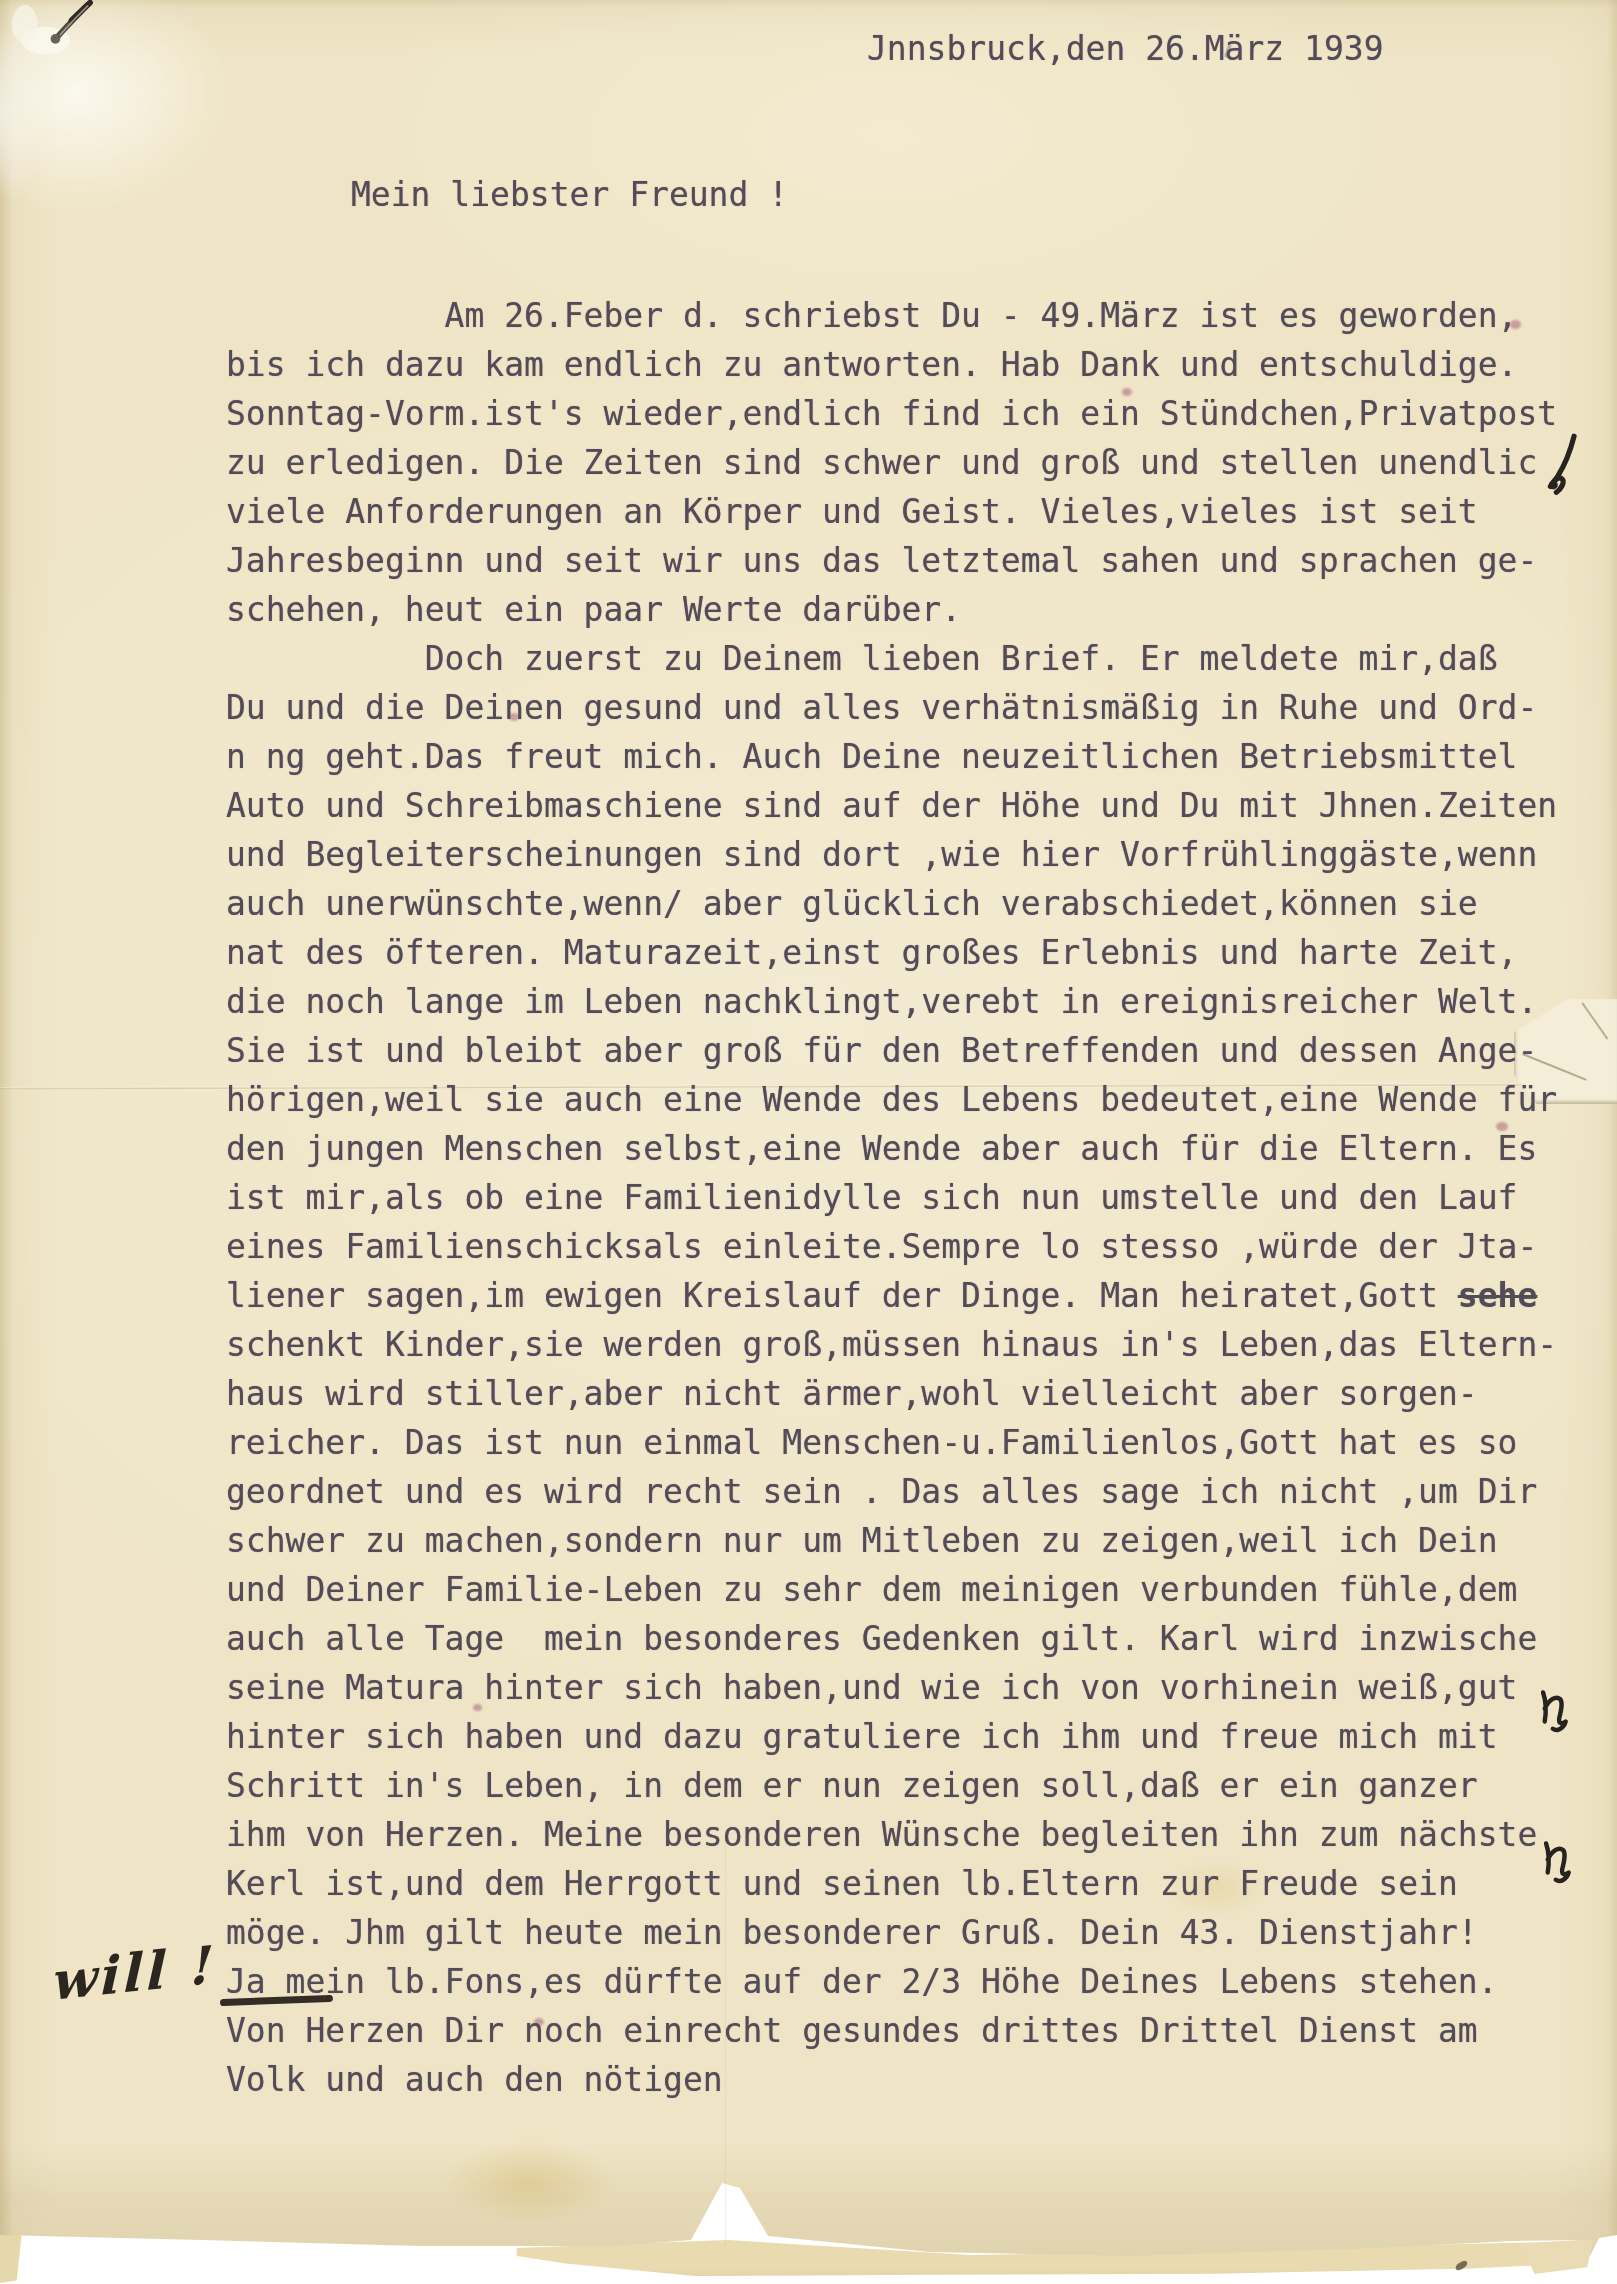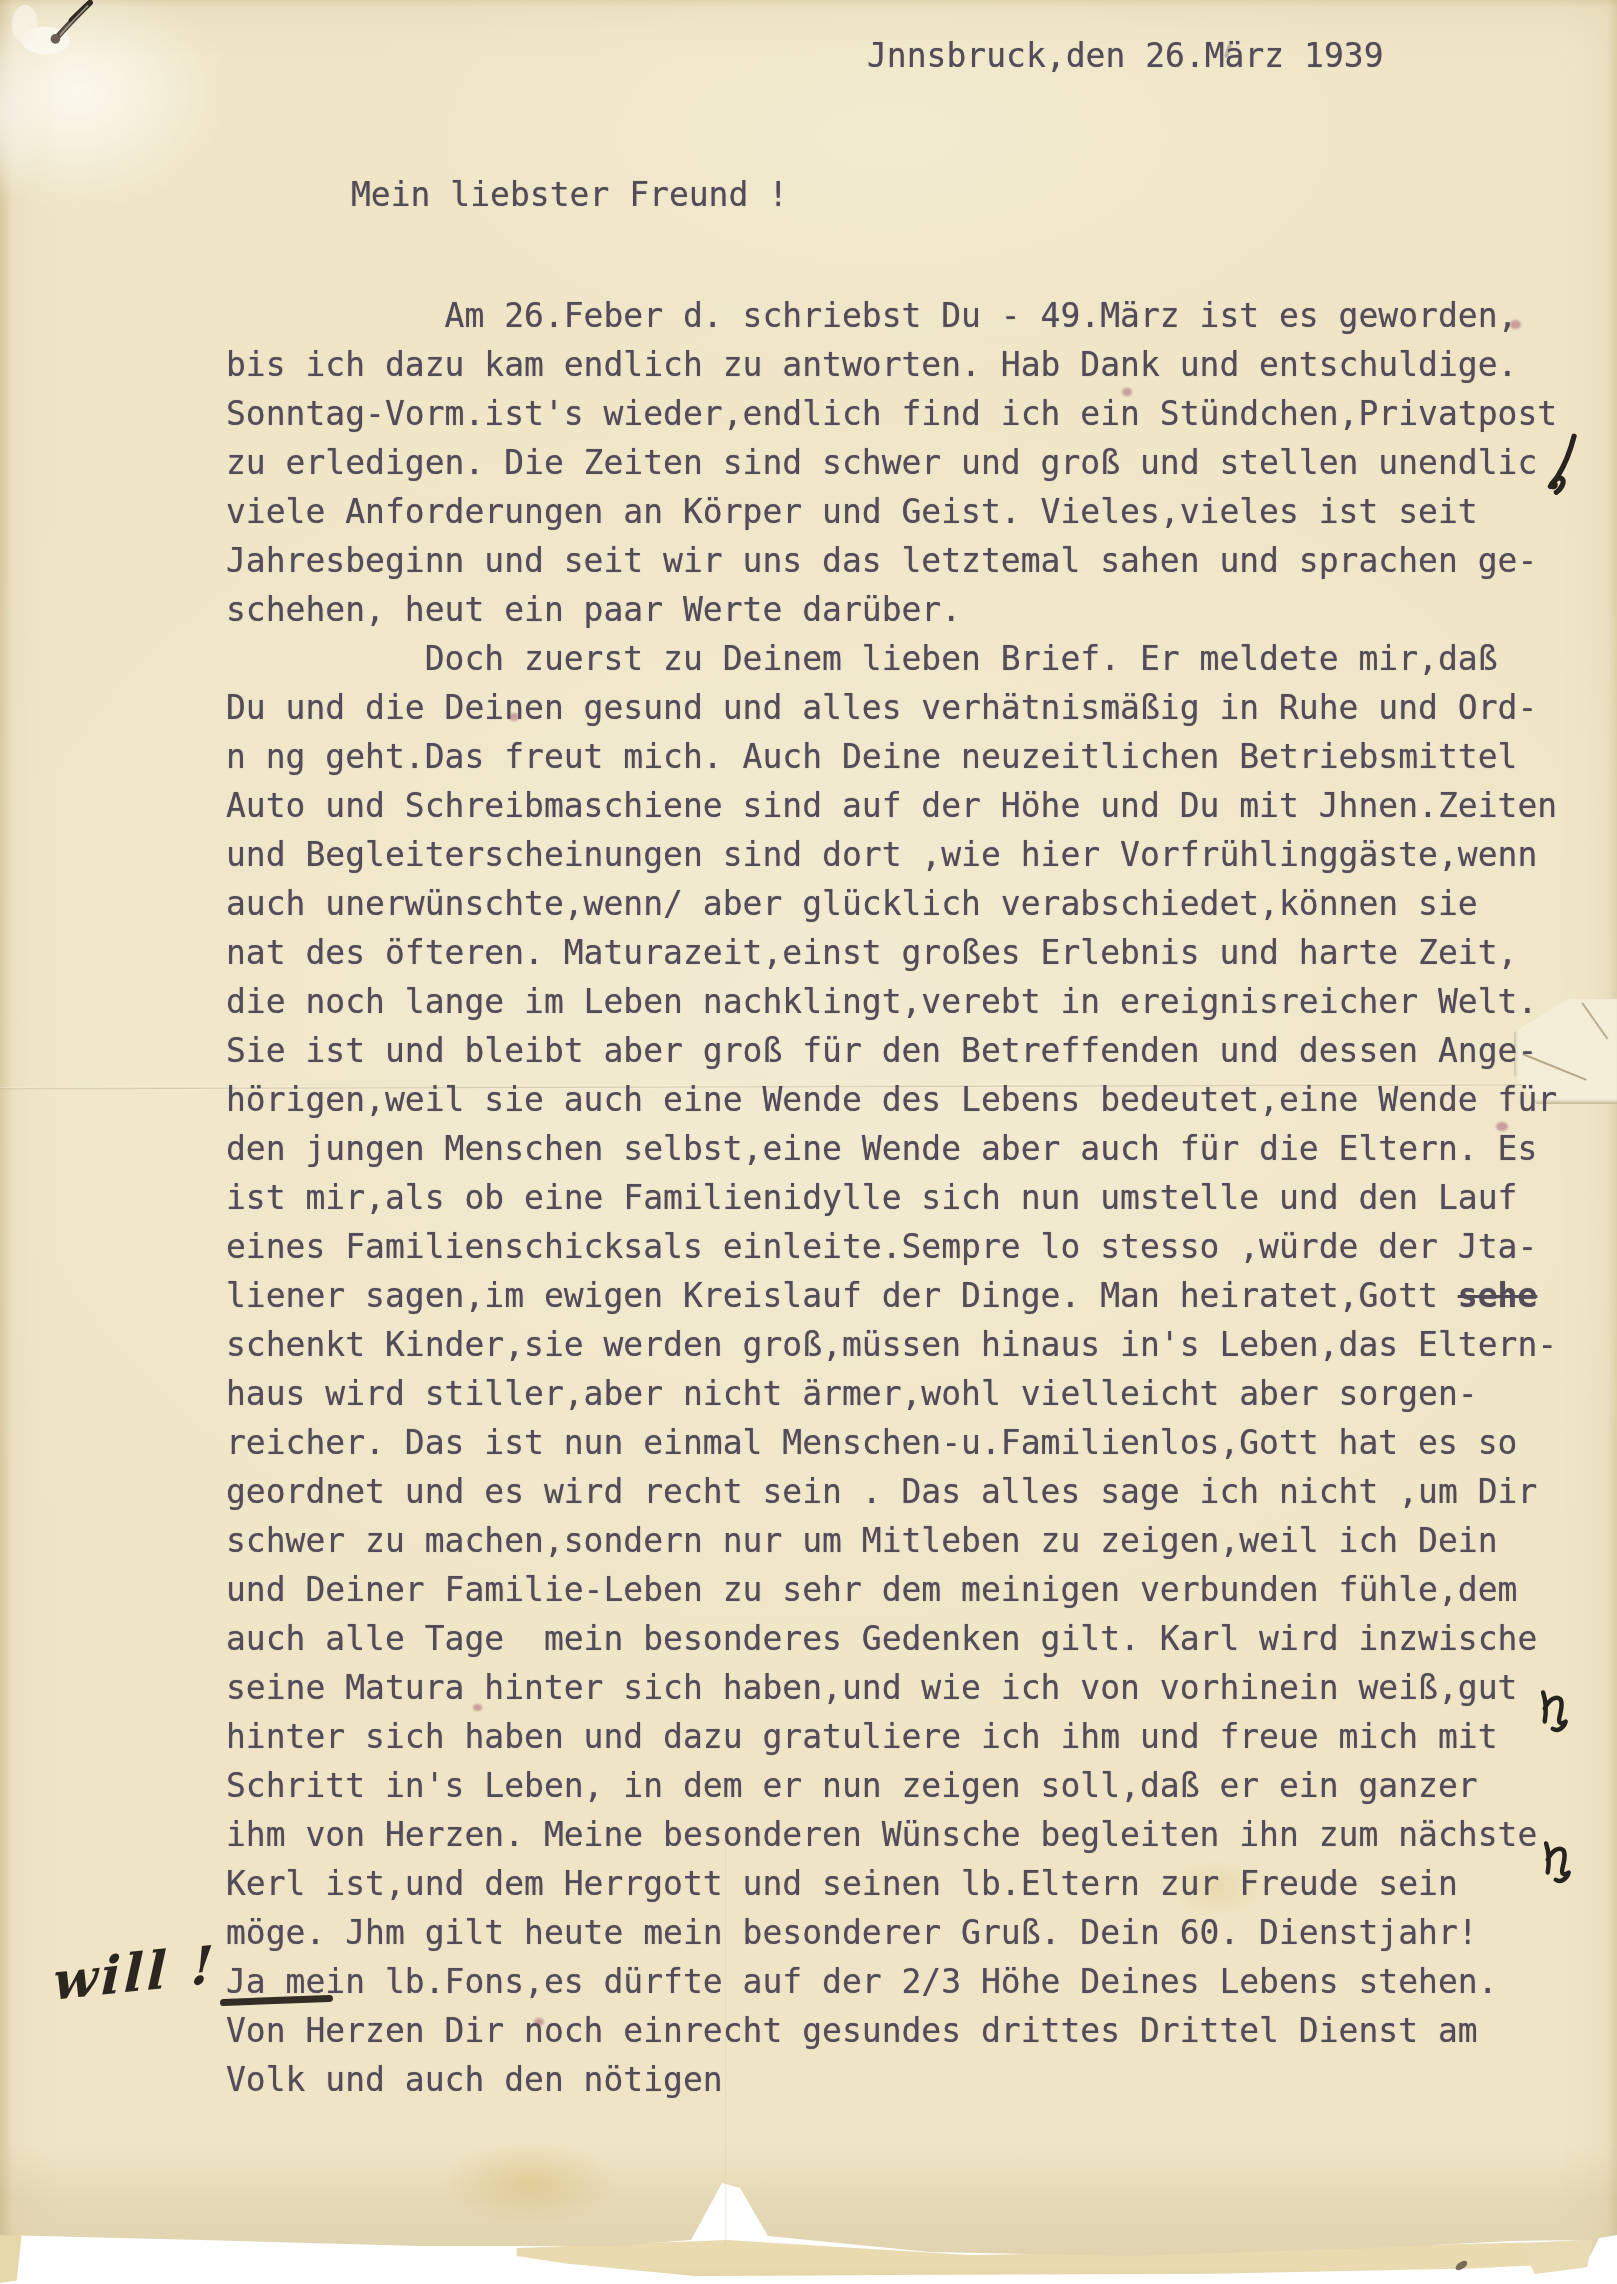--- a/index.html
+++ b/index.html
@@ -39,21 +39,21 @@
     box-shadow:inset 1.6px -2.4px 3.2px rgba(140,115,70,.45);}
   .fold-line1{position:absolute;left:1520px;top:1066px;width:69px;height:1.6px;background:rgba(120,98,55,.5);transform:rotate(22deg);}
   .fold-line2{position:absolute;left:1573px;top:1020px;width:44px;height:1.6px;background:rgba(120,98,55,.45);transform:rotate(55deg);}
   .corner-scrap{position:absolute;left:1520px;top:2240px;width:73px;height:34px;background:#e9dcb4;
     clip-path:polygon(0 10%,100% 0,92% 80%,20% 100%);}
   .scrap-mark{position:absolute;left:1455px;top:2262px;width:13px;height:7.3px;background:#5d4d3b;border-radius:60% 40%;transform:rotate(-25deg);opacity:.8;}
   .tiny-mark{position:absolute;left:1226px;top:44px;width:4px;height:13.7px;background:#7b7183;border-radius:2.4px;transform:rotate(18deg);opacity:.45;}
   .speck{position:absolute;border-radius:50%;background:rgba(148,58,92,.42);filter:blur(0.8px);}
   
   .type{color:#534b58;text-shadow:0 0 1px rgba(83,75,88,.55);font-size:33px;}
-  .dateline{position:absolute;left:867px;top:29px;white-space:pre;margin-top:7px;}
+  .dateline{position:absolute;left:867px;top:29px;white-space:pre;}
   .salutation{position:absolute;left:351px;top:175px;white-space:pre;}
   .body-block{position:absolute;left:226px;top:291px;width:1374px;}
   .ln{white-space:pre;height:49px;line-height:49px;}
   .struck{text-decoration:line-through;text-decoration-thickness:3.2px;font-weight:bold;}
   
   .moege-bar{position:absolute;left:220px;top:1997px;width:113px;height:7.3px;background:#28231d;
     border-radius:4px;transform:rotate(-2.2deg);opacity:.95;}
   .margin-note{position:absolute;left:53px;top:1942px;color:#2b2620;font-family:"DejaVu Serif",serif;
     font-style:italic;font-weight:700;font-size:52px;letter-spacing:3.2px;transform:rotate(-6deg) skewX(-8deg);}
   .hand-svg{position:absolute;}
@@ -124,21 +124,21 @@
     <div class="ln">reicher. Das ist nun einmal Menschen-u.Familienlos,Gott hat es so</div>
     <div class="ln">geordnet und es wird recht sein . Das alles sage ich nicht ,um Dir</div>
     <div class="ln">schwer zu machen,sondern nur um Mitleben zu zeigen,weil ich Dein</div>
     <div class="ln">und Deiner Familie-Leben zu sehr dem meinigen verbunden fühle,dem</div>
     <div class="ln">auch alle Tage  mein besonderes Gedenken gilt. Karl wird inzwische</div>
     <div class="ln">seine Matura hinter sich haben,und wie ich von vorhinein weiß,gut</div>
     <div class="ln">hinter sich haben und dazu gratuliere ich ihm und freue mich mit</div>
     <div class="ln">Schritt in's Leben, in dem er nun zeigen soll,daß er ein ganzer</div>
     <div class="ln">ihm von Herzen. Meine besonderen Wünsche begleiten ihn zum nächste</div>
     <div class="ln">Kerl ist,und dem Herrgott und seinen lb.Eltern zur Freude sein</div>
-    <div class="ln"><span>möge.</span><span> Jhm gilt heute mein besonderer Gruß. Dein 60. Dienstjahr!</span></div>
+    <div class="ln"><span>möge.</span><span> Jhm gilt heute mein besonderer Gruß. Dein 43. Dienstjahr!</span></div>
     <div class="ln">Ja mein lb.Fons,es dürfte auf der 2/3 Höhe Deines Lebens stehen.</div>
     <div class="ln">Von Herzen Dir noch einrecht gesundes drittes Drittel Dienst am</div>
     <div class="ln">Volk und auch den nötigen</div>
   </div>
 
   <div class="moege-bar"></div>
 
   <div class="margin-note">will !</div>
 
   <svg class="hand-svg" style="left:1543px;top:430px;width:37px;height:70px" viewBox="0 0 50 90">

